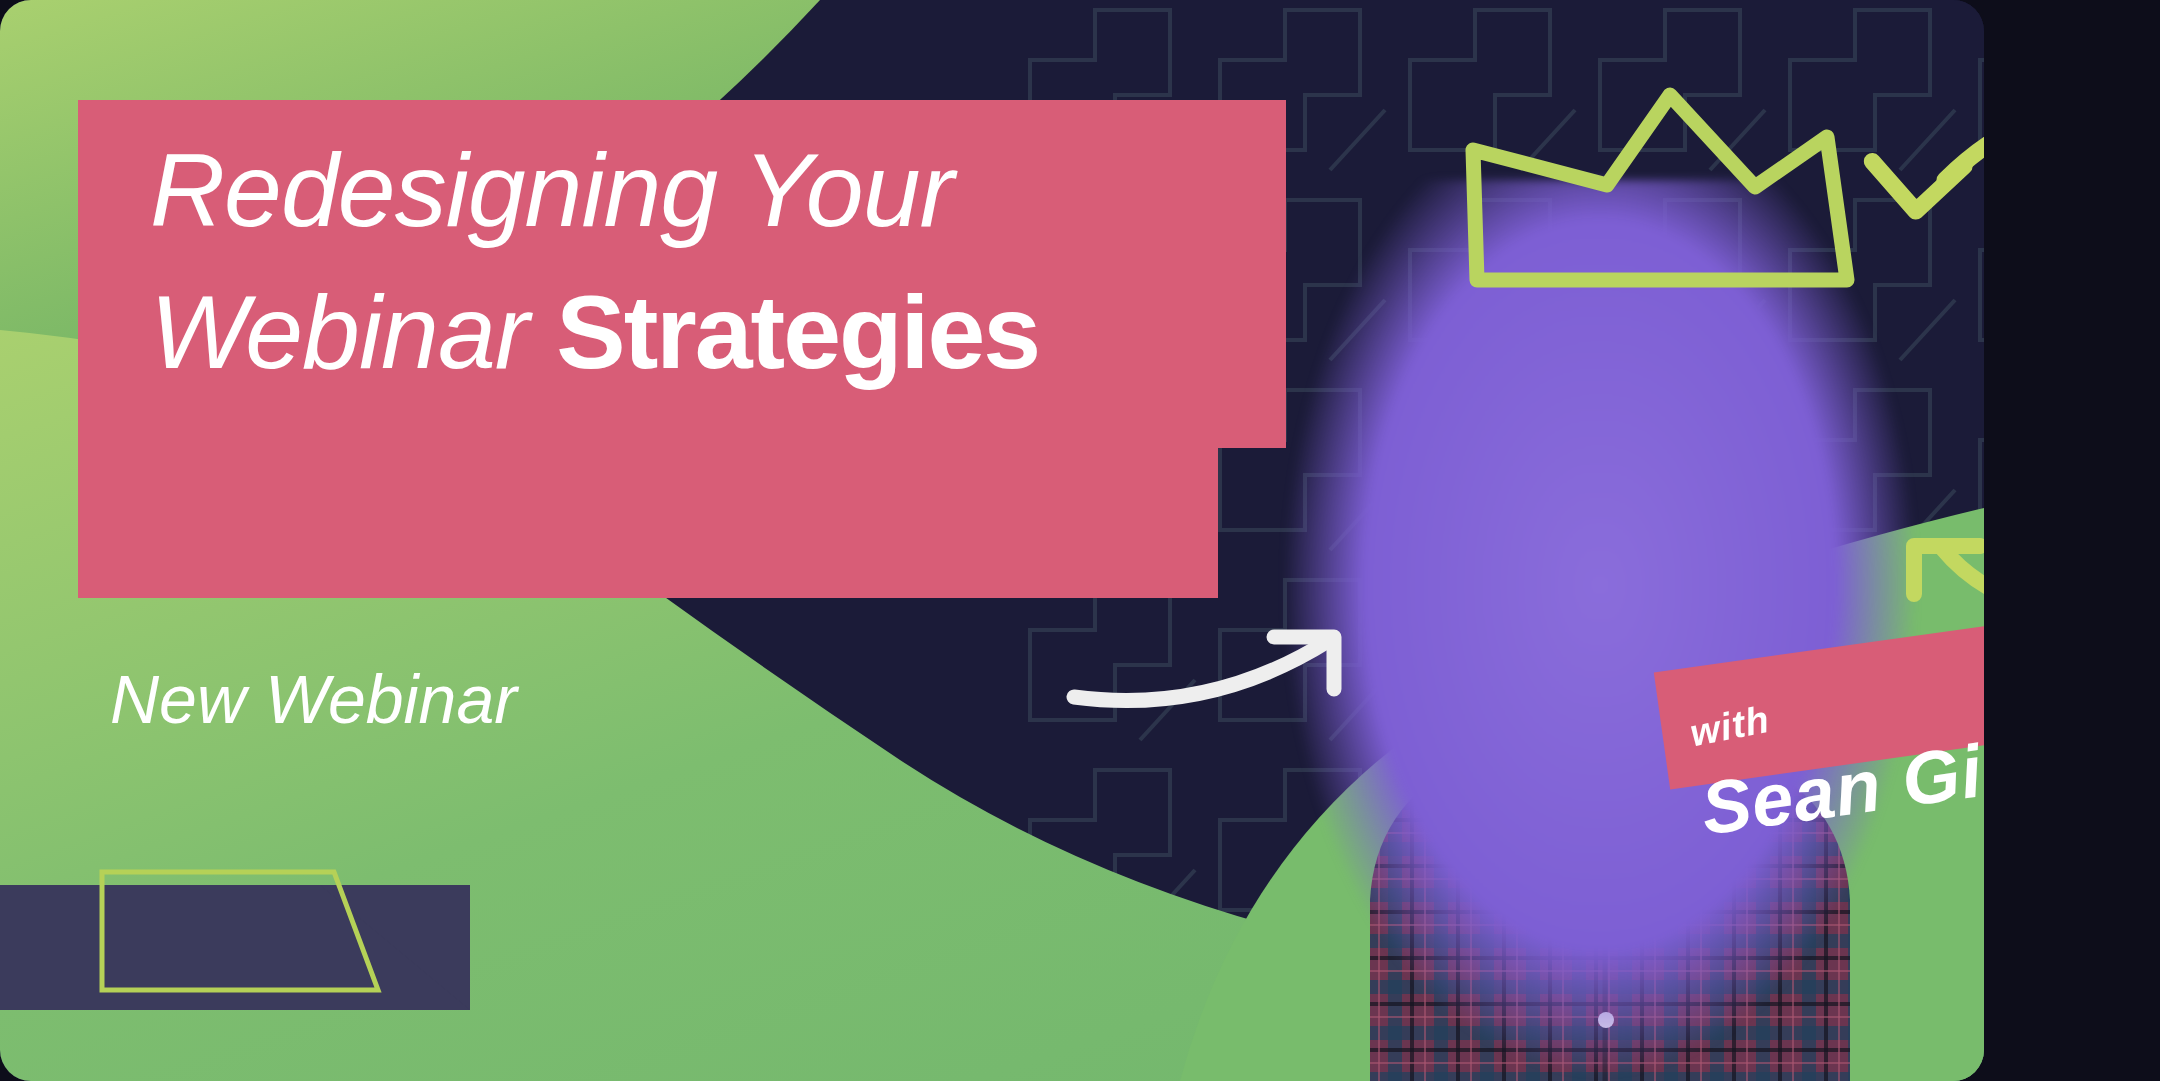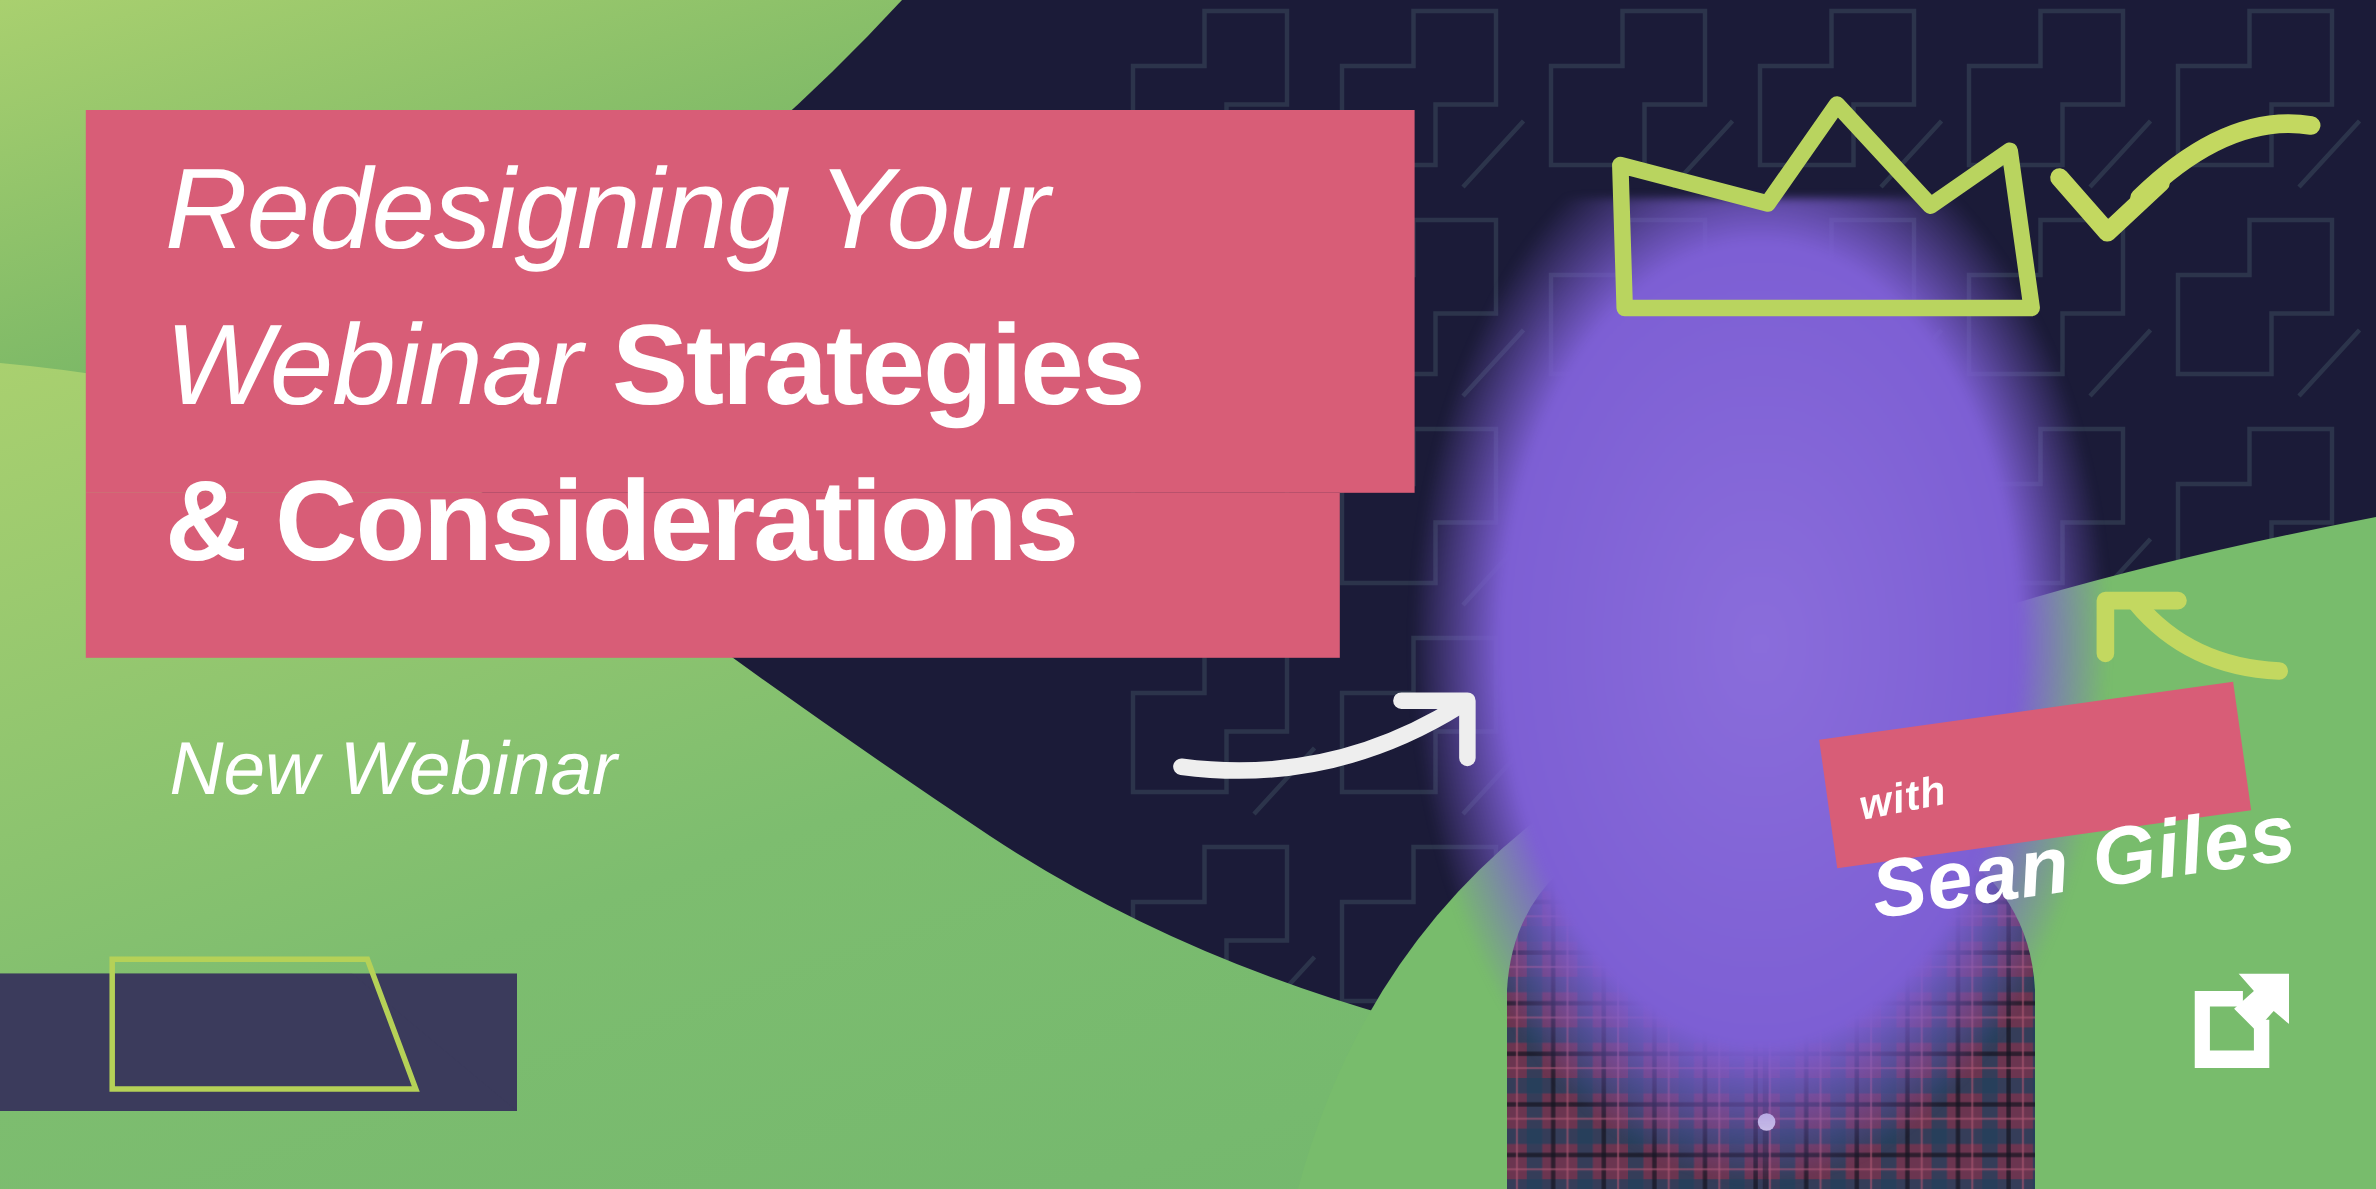--- a/index.html
+++ b/index.html
@@ -1,24 +1,25 @@
 <!DOCTYPE html>
 <html><head>
 <meta charset="utf-8">
 <style>
   * { margin:0; padding:0; box-sizing:border-box; }
   html,body { background:#0d0d1a; }
   body { font-family:"Liberation Sans", sans-serif; }
 
   #banner{
     position:relative;
-    width:2160px;
+    width:1984px;
     height:1081px;
     overflow:hidden;
     background:#1b1b3a;
+    border-radius:31px;
   }
 
   
   .layer{ position:absolute; inset:0; }
 
   .bg-navy{ background:#1b1b38; }
 
   
   .bg-pattern{
     position:absolute;
@@ -79,21 +80,20 @@
 
   .subtitle{
     position:absolute;
     left:110px; top:660px;
     color:#ffffff;
     font-size:68px;
     font-style:italic;
     font-weight:300;
     letter-spacing:0px;
     white-space:nowrap;
-    margin-left:44px;
   }
 
   
   .person-wrap{
     position:absolute;
     left:1250px; top:60px;
     width:720px; height:1021px;
   }
   .person-glow{
     position:absolute;
@@ -260,23 +260,20 @@
   <div class="pink-upper"></div>
   <div class="pink-lower"></div>
 
   <div class="title-wrap">
     <div class="title-line">
       <span class="t-light">Redesigning Your</span>
     </div>
     <div class="title-line">
       <span class="t-light">Webinar </span><span class="t-bold">Strategies</span>
     </div>
-    <div class="title-line">
-      <span class="t-bold">&amp; Considerations</span>
-    </div>
   </div>
 
   <div class="subtitle">New Webinar</div>
 
   <svg class="crown" width="410" height="230" viewBox="0 0 410 230">
     <path d="M18 75 L22 205 L392 205 L372 62 L300 112 L215 20 L152 110 Z" fill="none" stroke="#b9d45f" stroke-width="15" stroke-linejoin="round" stroke-linecap="round"></path>
   </svg>
 
   <svg class="arrow-tr" width="300" height="160" viewBox="0 0 300 160">
     <path d="M256 34 Q180 22 100 100" fill="none" stroke="#c3d860" stroke-width="17" stroke-linecap="round"></path>

